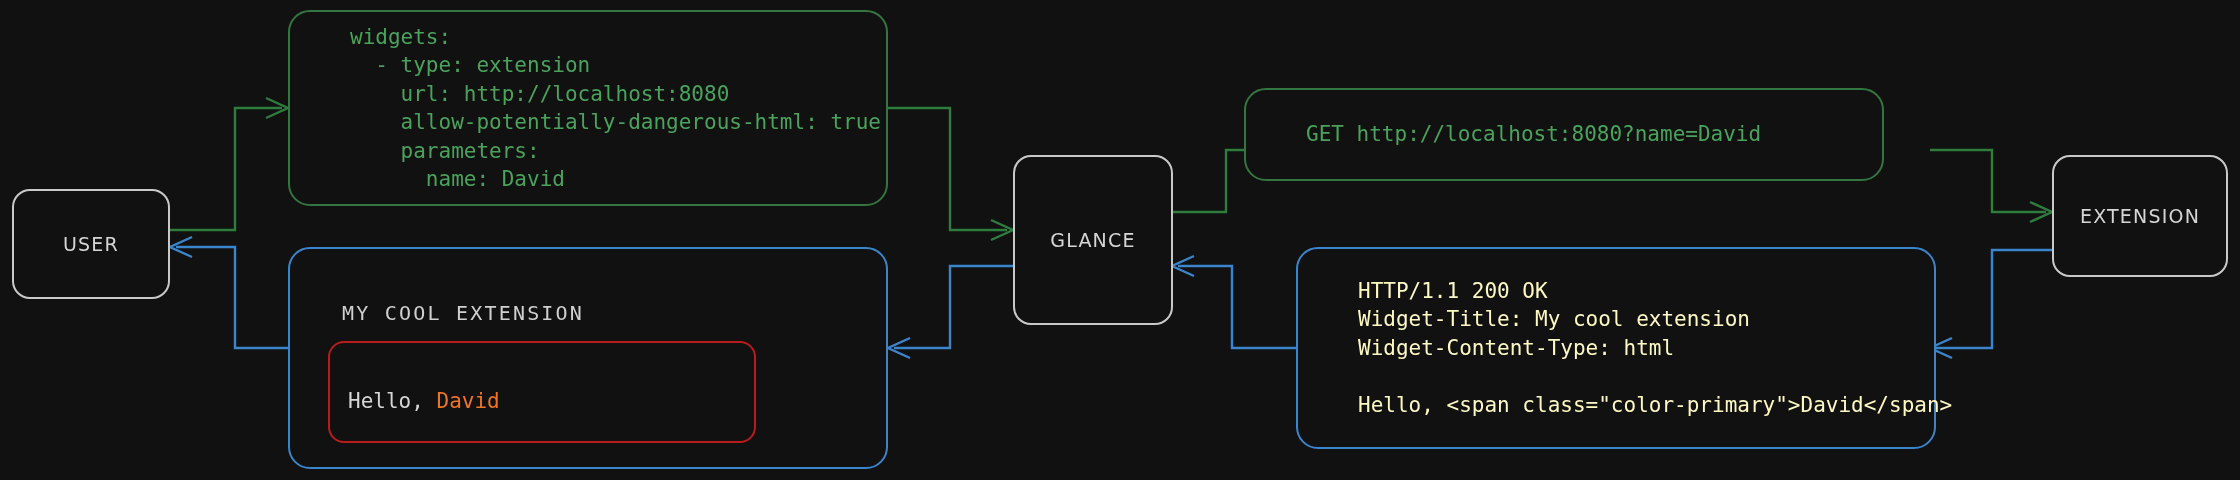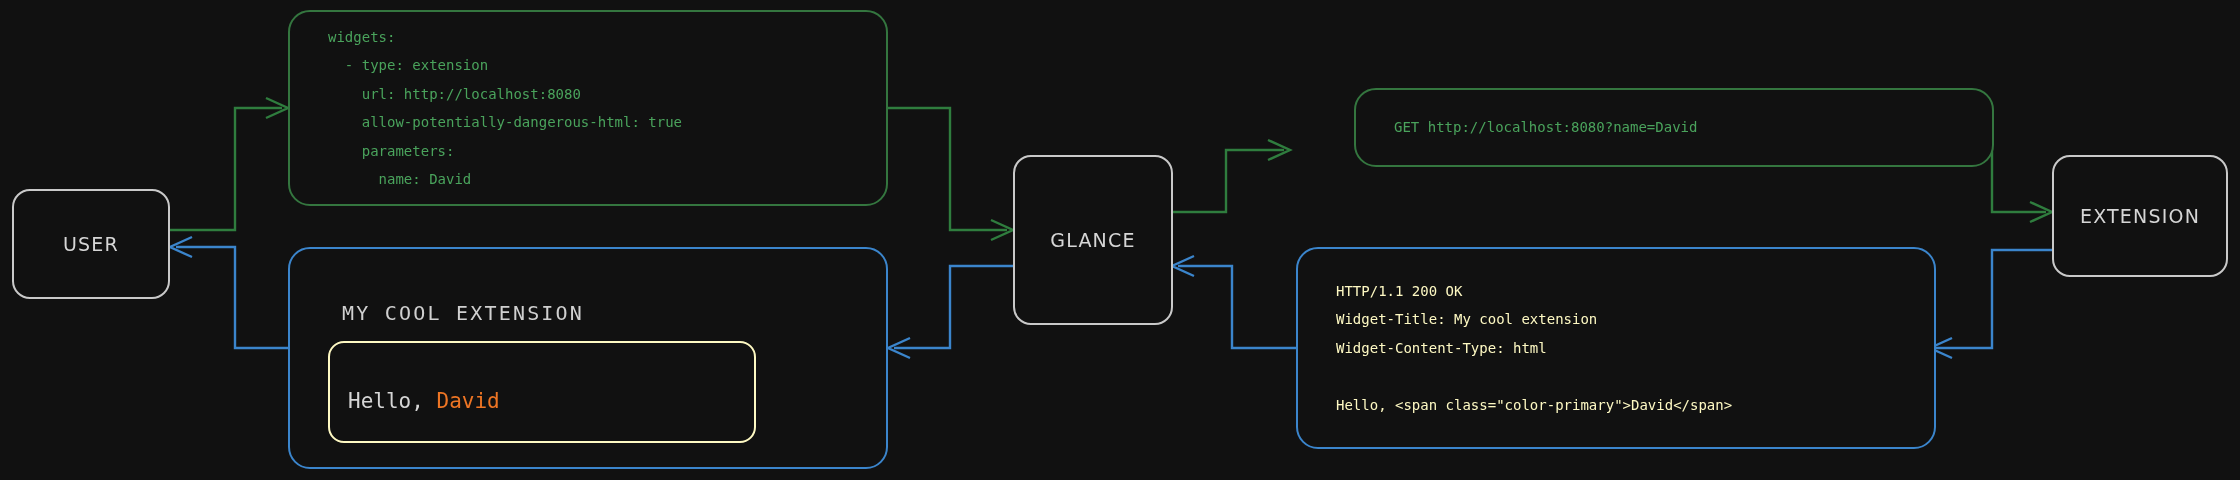--- a/index.html
+++ b/index.html
@@ -51,23 +51,23 @@
     border-radius: 22px;
     background: #111111;
     display: flex;
     align-items: center;
   }
   .msg-green { border: 2px solid #34763f; }
   .msg-blue  { border: 2px solid #3b85cc; }
   .code {
     white-space: pre;
     font-family: "DejaVu Sans Mono", monospace;
-    font-size: 14px;
+    font-size: 21px;
     line-height: 28.5px;
-    padding-left: 38px;
+    padding-left: 60px;
   }
   .code-green { color: #4aa35c; }
   .code-blue  { color: #fef9c3; }
 
   
   #widget-render-panel {
     position: absolute;
     box-sizing: border-box;
     border: 2px solid #3b85cc;
     border-radius: 22px;
@@ -84,21 +84,21 @@
     letter-spacing: 2.2px;
     white-space: pre;
   }
   #widget-render-body {
     position: absolute;
     left: 38px;
     top: 92px;
     width: 428px;
     height: 102px;
     box-sizing: border-box;
-    border: 2px solid #fef9c3;
+    border: 2px solid #b91c1c;
     border-radius: 16px;
     background: #111111;
   }
   #widget-render-text {
     position: absolute;
     left: 18px;
     top: 46px;
     font-family: "DejaVu Sans Mono", monospace;
     font-size: 21px;
     color: #d6d6d6;
@@ -168,21 +168,21 @@
 
   <div class="msg-box msg-green" id="msg-config-yaml" style="left:288px; top:10px; width:600px; height:196px;">
     <pre class="code code-green" style="margin:0;">widgets:
   - type: extension
     url: http://localhost:8080
     allow-potentially-dangerous-html: true
     parameters:
       name: David</pre>
   </div>
 
-  <div class="msg-box msg-green" id="msg-http-request" style="left:1354px; top:88px; width:640px; height:79px;">
+  <div class="msg-box msg-green" id="msg-http-request" style="left:1244px; top:88px; width:640px; height:93px;">
     <pre class="code code-green" style="margin:0;">GET http://localhost:8080?name=David</pre>
   </div>
 
   <div class="msg-box msg-blue" id="msg-http-response" style="left:1296px; top:247px; width:640px; height:202px;">
     <pre class="code code-blue" style="margin:0;">HTTP/1.1 200 OK
 Widget-Title: My cool extension
 Widget-Content-Type: html
 
 Hello, &lt;span class="color-primary"&gt;David&lt;/span&gt;</pre>
   </div>

